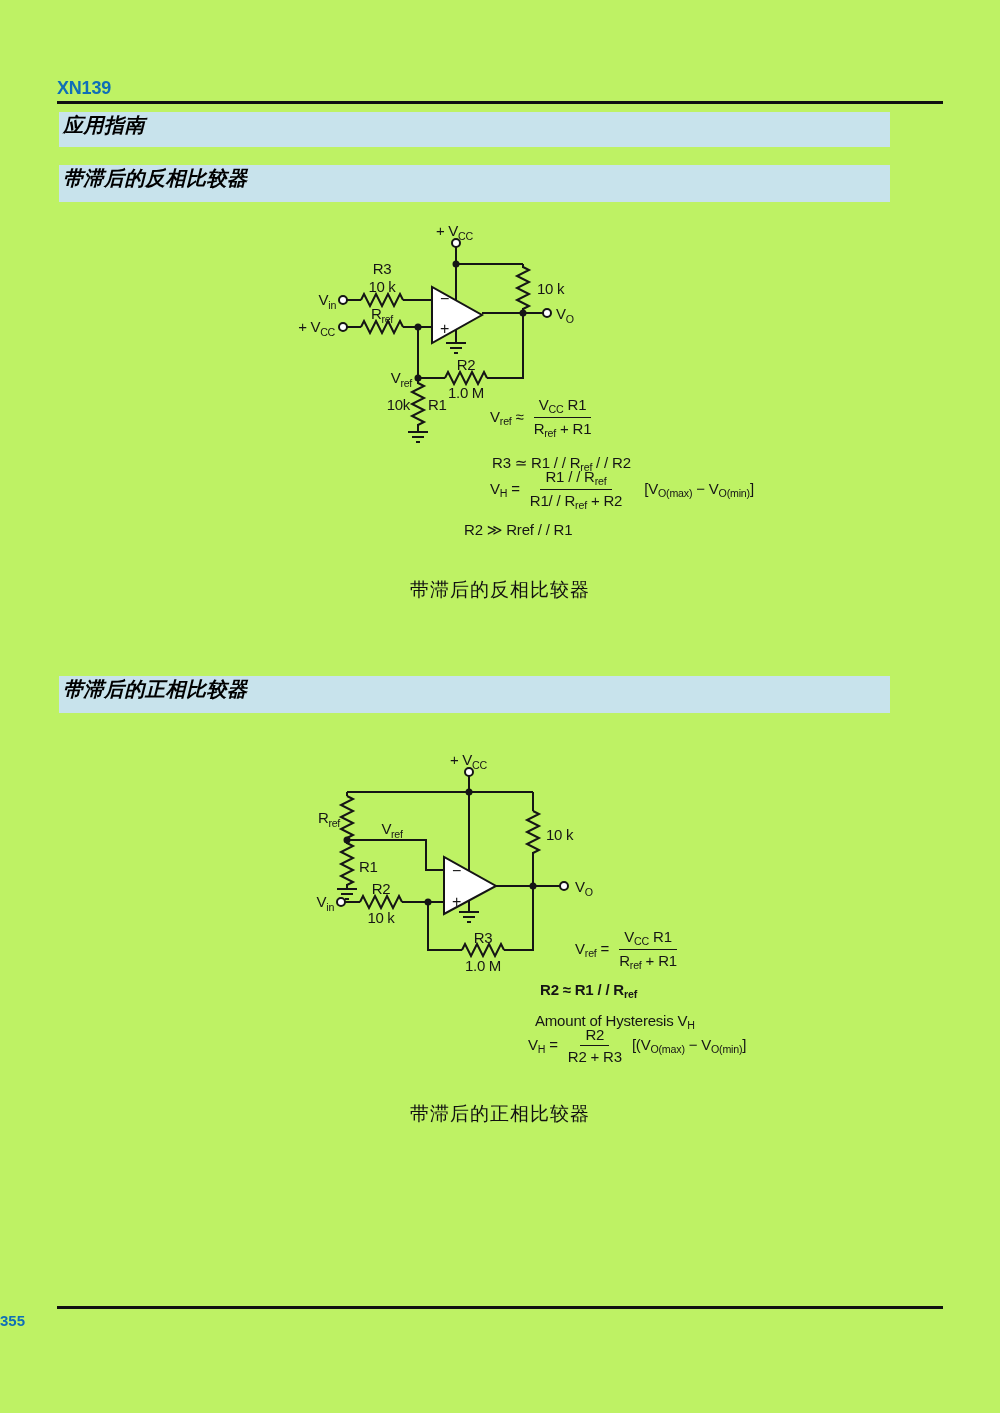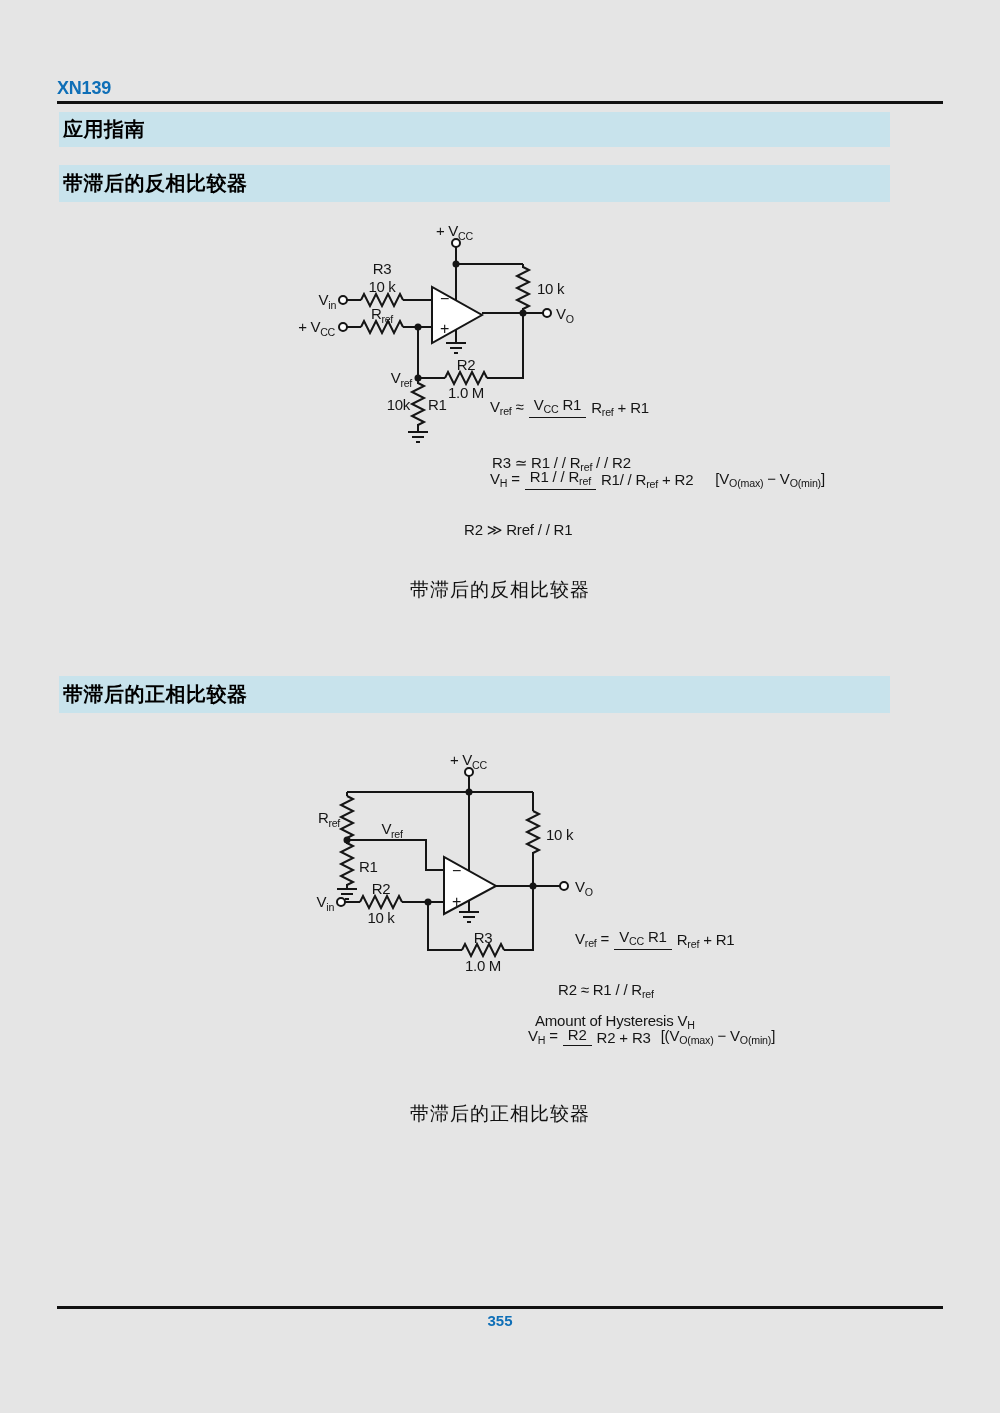--- a/index.html
+++ b/index.html
@@ -1,37 +1,37 @@
 <!DOCTYPE html>
 <html><head>
 <meta charset="utf-8">
 <style>
   html,body{margin:0;padding:0;background:#ffffff;}
-  .page{position:relative;width:1000px;height:1413px;background:#e5e5e5;overflow:hidden;
+  .page{position:relative;width:1000px;height:1413px;background:#bef264;overflow:hidden;
         font-family:"Liberation Sans", sans-serif;color:#151515;}
   .doc-id{position:absolute;left:57px;top:78px;font-size:18px;font-weight:bold;color:#0f6fb7;letter-spacing:-0.2px;}
   .rule{position:absolute;left:57px;width:886px;height:3px;background:#111;}
   .rule.top{top:101px;}
   .rule.bottom{top:1306px;}
-  .banner{position:absolute;left:59px;width:831px;background:#c8e3ec;display:flex;align-items:center;}
+  .banner{position:absolute;left:59px;width:831px;background:#c8e3ec;display:flex;align-items:flex-start;font-style:italic;}
   .banner span{font-weight:bold;font-size:20px;color:#000;padding-left:4px;letter-spacing:0.5px;}
   .banner.b1{top:112px;height:35px;}
   .banner.b2{top:165px;height:37px;}
   .banner.b3{top:676px;height:37px;}
   .caption{position:absolute;left:0;width:1000px;text-align:center;font-size:19px;color:#111;letter-spacing:1px;}
   .caption.c1{top:577px;}
   .caption.c2{top:1101px;}
-  .pagenum{position:absolute;left:0;width:1000px;top:1312px;text-align:center;
+  .pagenum{position:absolute;left:0;width:1000px;top:1312px;
            font-size:15px;font-weight:bold;color:#0f6fb7;}
   svg{position:absolute;}
   svg text{font-family:"Liberation Sans", sans-serif;font-size:15px;fill:#151515;letter-spacing:-0.3px;}
   svg text.sign{font-size:16px;}
   .eq{position:absolute;display:flex;align-items:center;font-size:15px;color:#151515;
       letter-spacing:-0.2px;white-space:pre;}
-  .frac{display:inline-flex;align-items:center;vertical-align:middle;margin:0 5px;}
+  .frac{display:inline-flex;flex-direction:column;align-items:center;vertical-align:middle;margin:0 5px;}
   .frac .num{padding:0 5px 2px;border-bottom:1.6px solid #151515;text-align:center;}
   .frac .den{padding:2px 5px 0;text-align:right;}
   .sub{font-size:71%;}
   span.sub{vertical-align:-0.28em;}
 </style>
 </head>
 <body>
 
 <div class="page">
 
@@ -202,21 +202,21 @@
     <text x="575" y="892"><tspan>V</tspan><tspan dy="3.5" font-size="71%">O</tspan></text>
   </svg>
 
   <div class="eq" style="left:575px;top:928px;">
     <span><span>V</span><span class="sub">ref</span><span> =</span></span>
     <span class="frac">
       <span class="num"><span>V</span><span class="sub">CC</span><span> R1</span></span>
       <span class="den"><span>R</span><span class="sub">ref</span><span> + R1</span></span>
     </span>
   </div>
-  <div class="eq" style="left:558px;top:981px;">
+  <div class="eq" style="left:540px;top:981px;font-weight:bold;">
     <span><span>R2 ≈ R1 / / R</span><span class="sub">ref</span></span>
   </div>
   <div class="eq" style="left:535px;top:1012px;">
     <span><span>Amount of Hysteresis V</span><span class="sub">H</span></span>
   </div>
   <div class="eq" style="left:528px;top:1026px;">
     <span><span>V</span><span class="sub">H</span><span> =</span></span>
     <span class="frac">
       <span class="num"><span>R2</span></span>
       <span class="den"><span>R2 + R3</span></span>

